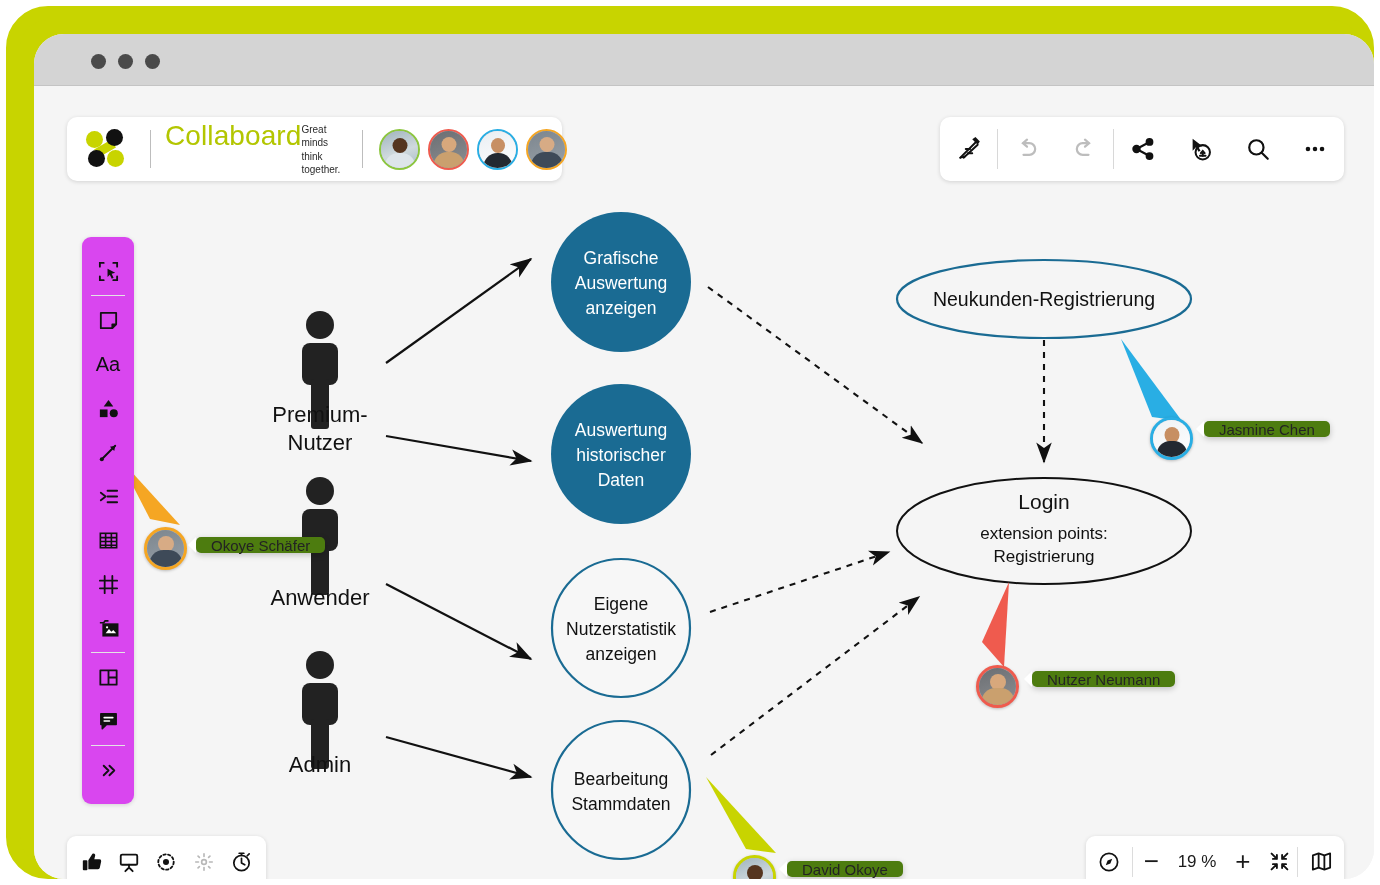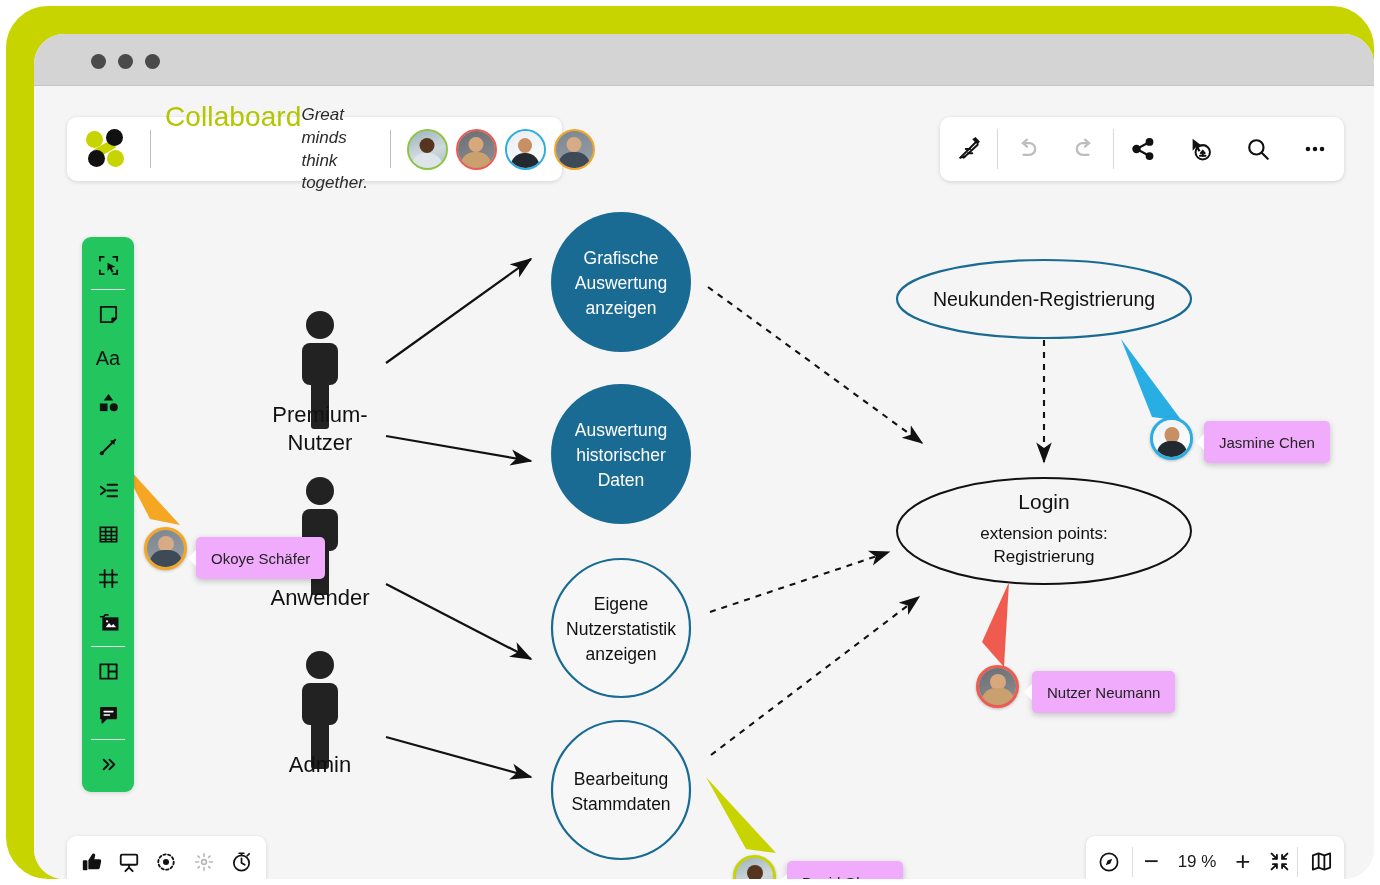--- a/index.html
+++ b/index.html
@@ -59,21 +59,21 @@
   #logo-mark { position: relative; width: 52px; height: 40px; margin-left: 19px; flex: none; }
   #logo-mark i { position: absolute; border-radius: 50%; display: block; }
   .lm1 { width: 17px; height: 17px; left: 0;  top: 2px;  background: #c8d400; }
   .lm2 { width: 17px; height: 17px; left: 20px; top: 0px; background: #111111; }
   .lm3 { width: 17px; height: 17px; left: 2px; top: 21px; background: #111111; }
   .lm4 { width: 17px; height: 17px; left: 21px; top: 21px; background: #c8d400; }
   .lm-bridge { width: 20px; height: 9px; left: 9px; top: 15px; background: #c8d400; border-radius: 0 !important; transform: rotate(-30deg); }
   #logo-div { width: 1px; height: 38px; background: #bdbdbd; margin: 0 14px 0 12px; flex: none; }
   #brandtext { display: flex; justify-content: center; }
   #brandtitle { font-size: 28px; color: #b3c600; letter-spacing: .1px; line-height: 1.02; font-weight: 400; }
-  #brandsub { font-size: 17px; color: #2b2b2b; line-height: 1.35; margin-top: 1px; font-style: italic; }
+  #brandsub { font-size: 10px; color: #2b2b2b; line-height: 1.35; margin-top: 1px; }
   #logo-div2 { width: 1px; height: 38px; background: #bdbdbd; margin: 0 16px 0 22px; flex: none; }
   #avatars { display: flex; gap: 8px; }
   .av {
     width: 41px; height: 41px; border-radius: 50%;
     border: 2.5px solid #999; position: relative; overflow: hidden;
     background: #b9bec4;
   }
   .av .sky { position:absolute; inset:0; }
   .av .head { position: absolute; left: 50%; transform: translateX(-50%); border-radius: 50%; }
   .av .body { position: absolute; left: 50%; transform: translateX(-50%); border-radius: 14px 14px 0 0; bottom: -2px; }
@@ -89,22 +89,22 @@
     background: #ffffff; border-radius: 10px;
     box-shadow: 0 1px 4px rgba(0,0,0,.14);
     display: flex; align-items: center;
   }
   .tt { width: 58px; height: 64px; display: flex; align-items: center; justify-content: center; cursor: pointer; }
   .ttdiv { width: 1px; height: 40px; background: #d8d8d8; }
 
   
   #leftrail {
     position: absolute; left: 48px; top: 150px;
-    width: 52px; padding: 6px 0;
-    background: #22c55e; border-radius: 9px;
+    width: 52px; padding: 12px 0;
+    background: #d946ef; border-radius: 9px;
     box-shadow: 0 1px 4px rgba(0,0,0,.14);
     display: flex; flex-direction: column; align-items: center;
   }
   .lt { width: 52px; height: 44px; display: flex; align-items: center; justify-content: center; cursor: pointer; }
   .lrdiv { width: 34px; height: 1px; background: #e4e4e4; margin: 2px 0; }
 
   
   #bottomleft {
     position: absolute; left: 33px; top: 749px;
     width: 199px; height: 51px;
@@ -131,21 +131,21 @@
   #diagram { position: absolute; left: 0; top: 0; width: 1340px; height: 792px; }
 
   
   .cursor { position: absolute; }
   .cur-av {
     position: absolute; width: 43px; height: 43px; border-radius: 50%;
     border: 3px solid #888; overflow: hidden; background: #b9bec4;
     box-shadow: 0 1px 3px rgba(0,0,0,.25);
   }
   .cur-lbl {
-    position: absolute; height: 42px; background: #f0abfc;
+    position: absolute; height: 16px; background: #4d7c0f;
     border-radius: 5px; display: flex; align-items: center;
     padding: 0 15px; font-size: 15px; color: #232323; white-space: nowrap;
     box-shadow: 0 2px 6px rgba(0,0,0,.22);
   }
   .cur-lbl::before {
     content: ""; position: absolute; left: -8px; top: 50%;
     margin-top: -8px; border: 8px solid transparent;
     border-right-color: #ffffff; border-left: 0;
   }
 </style>

